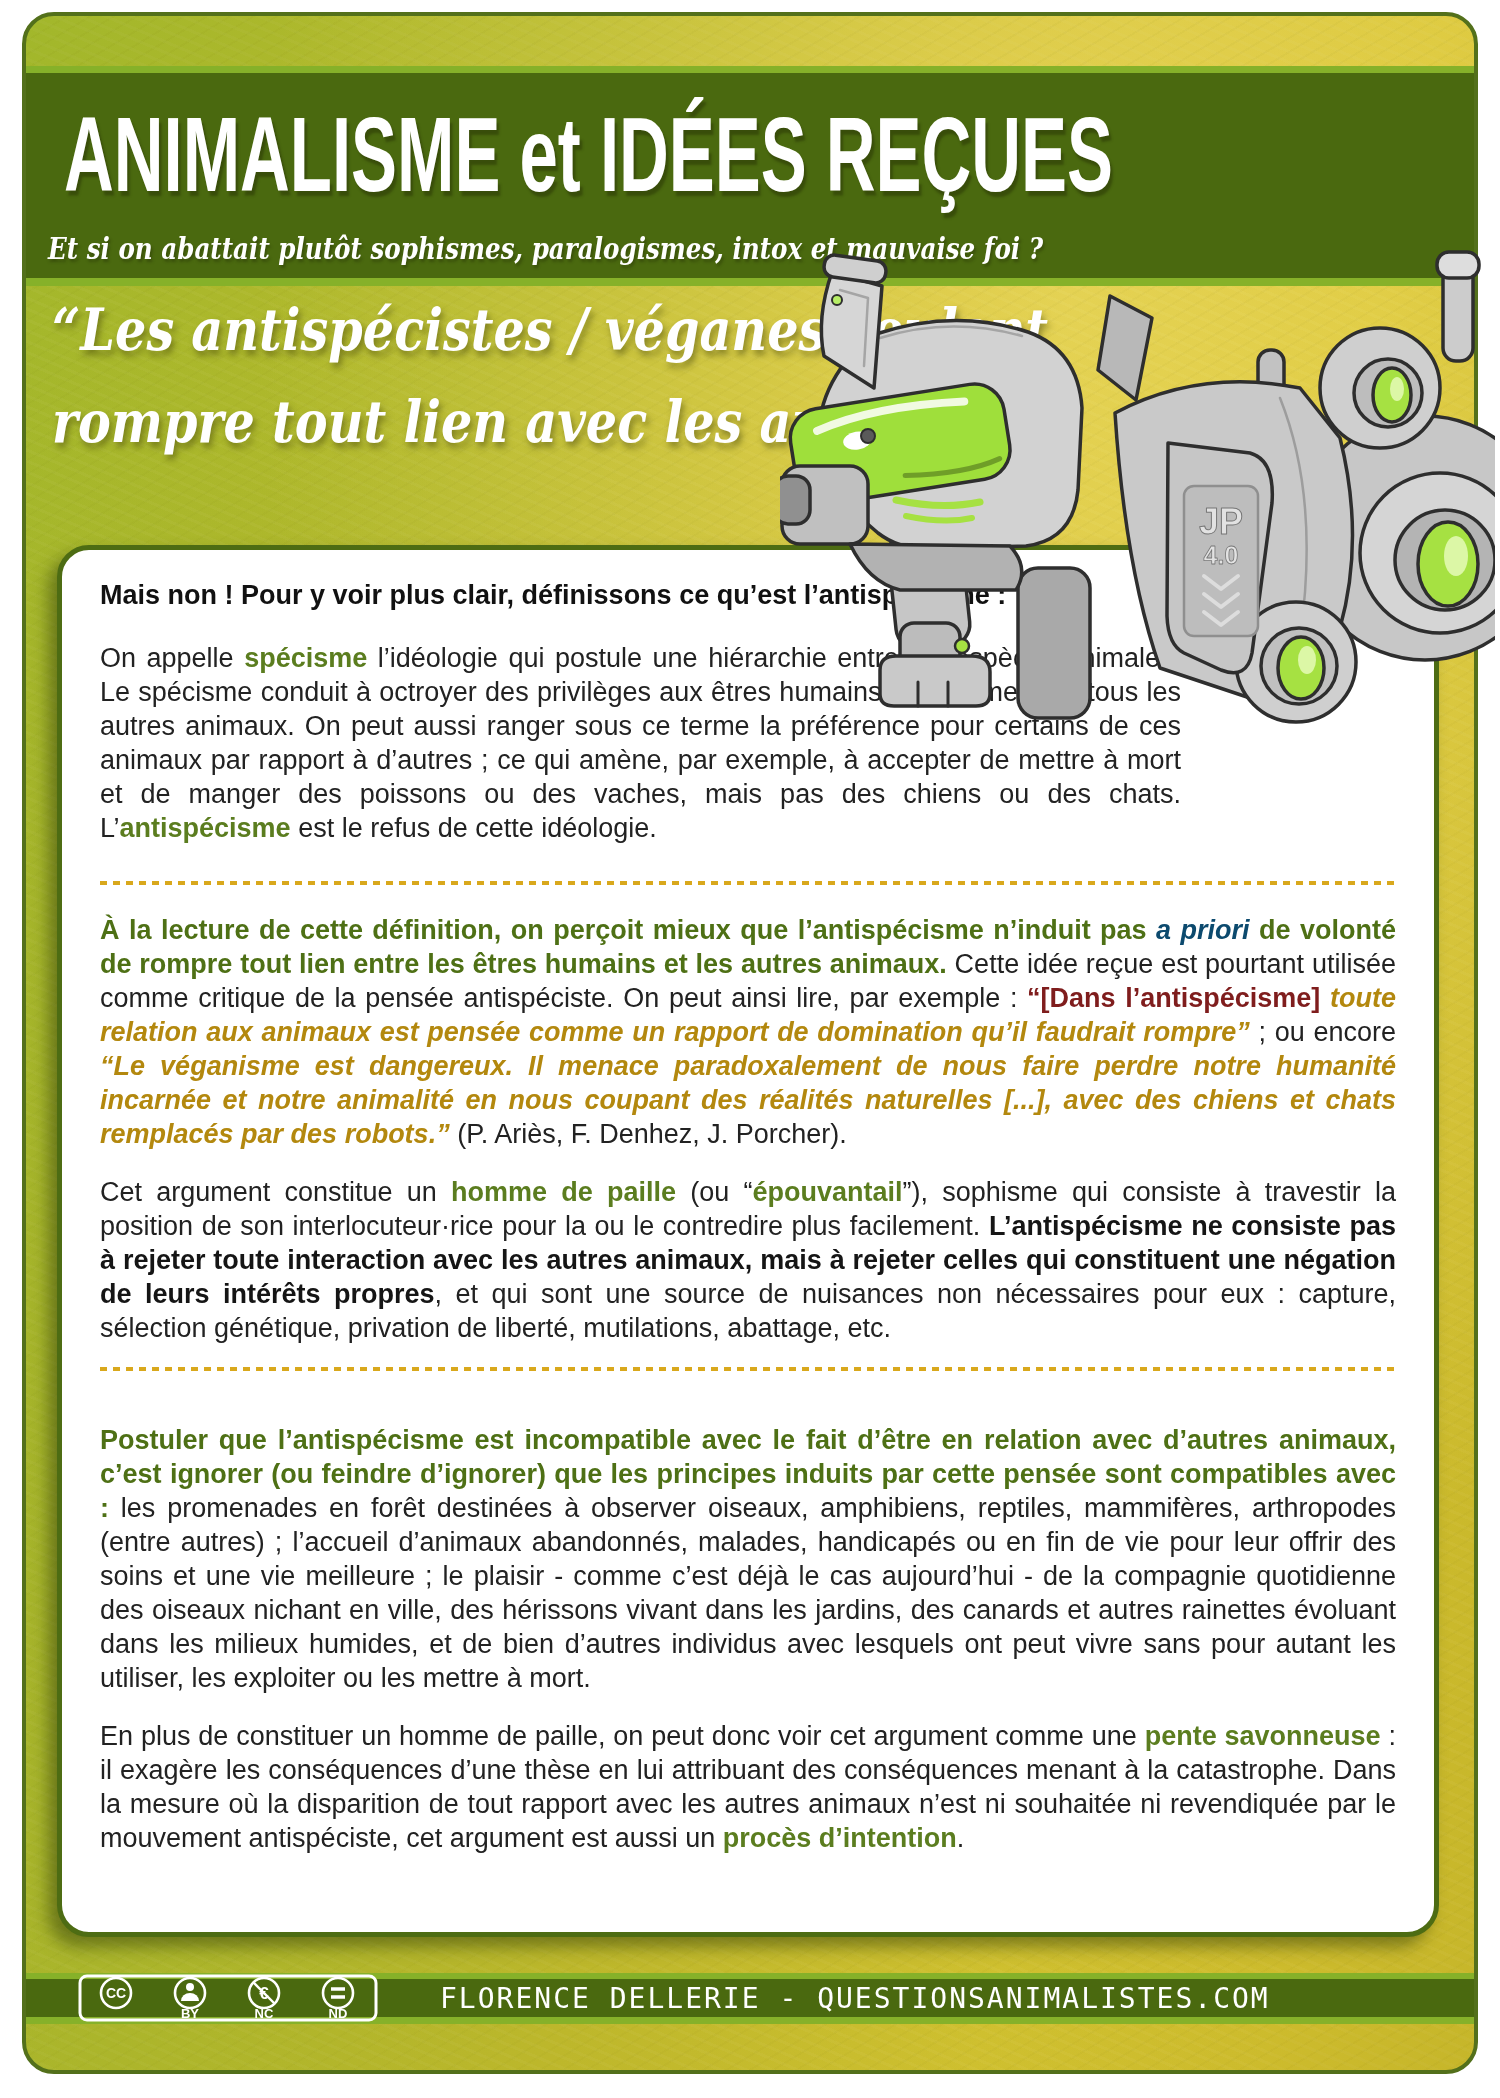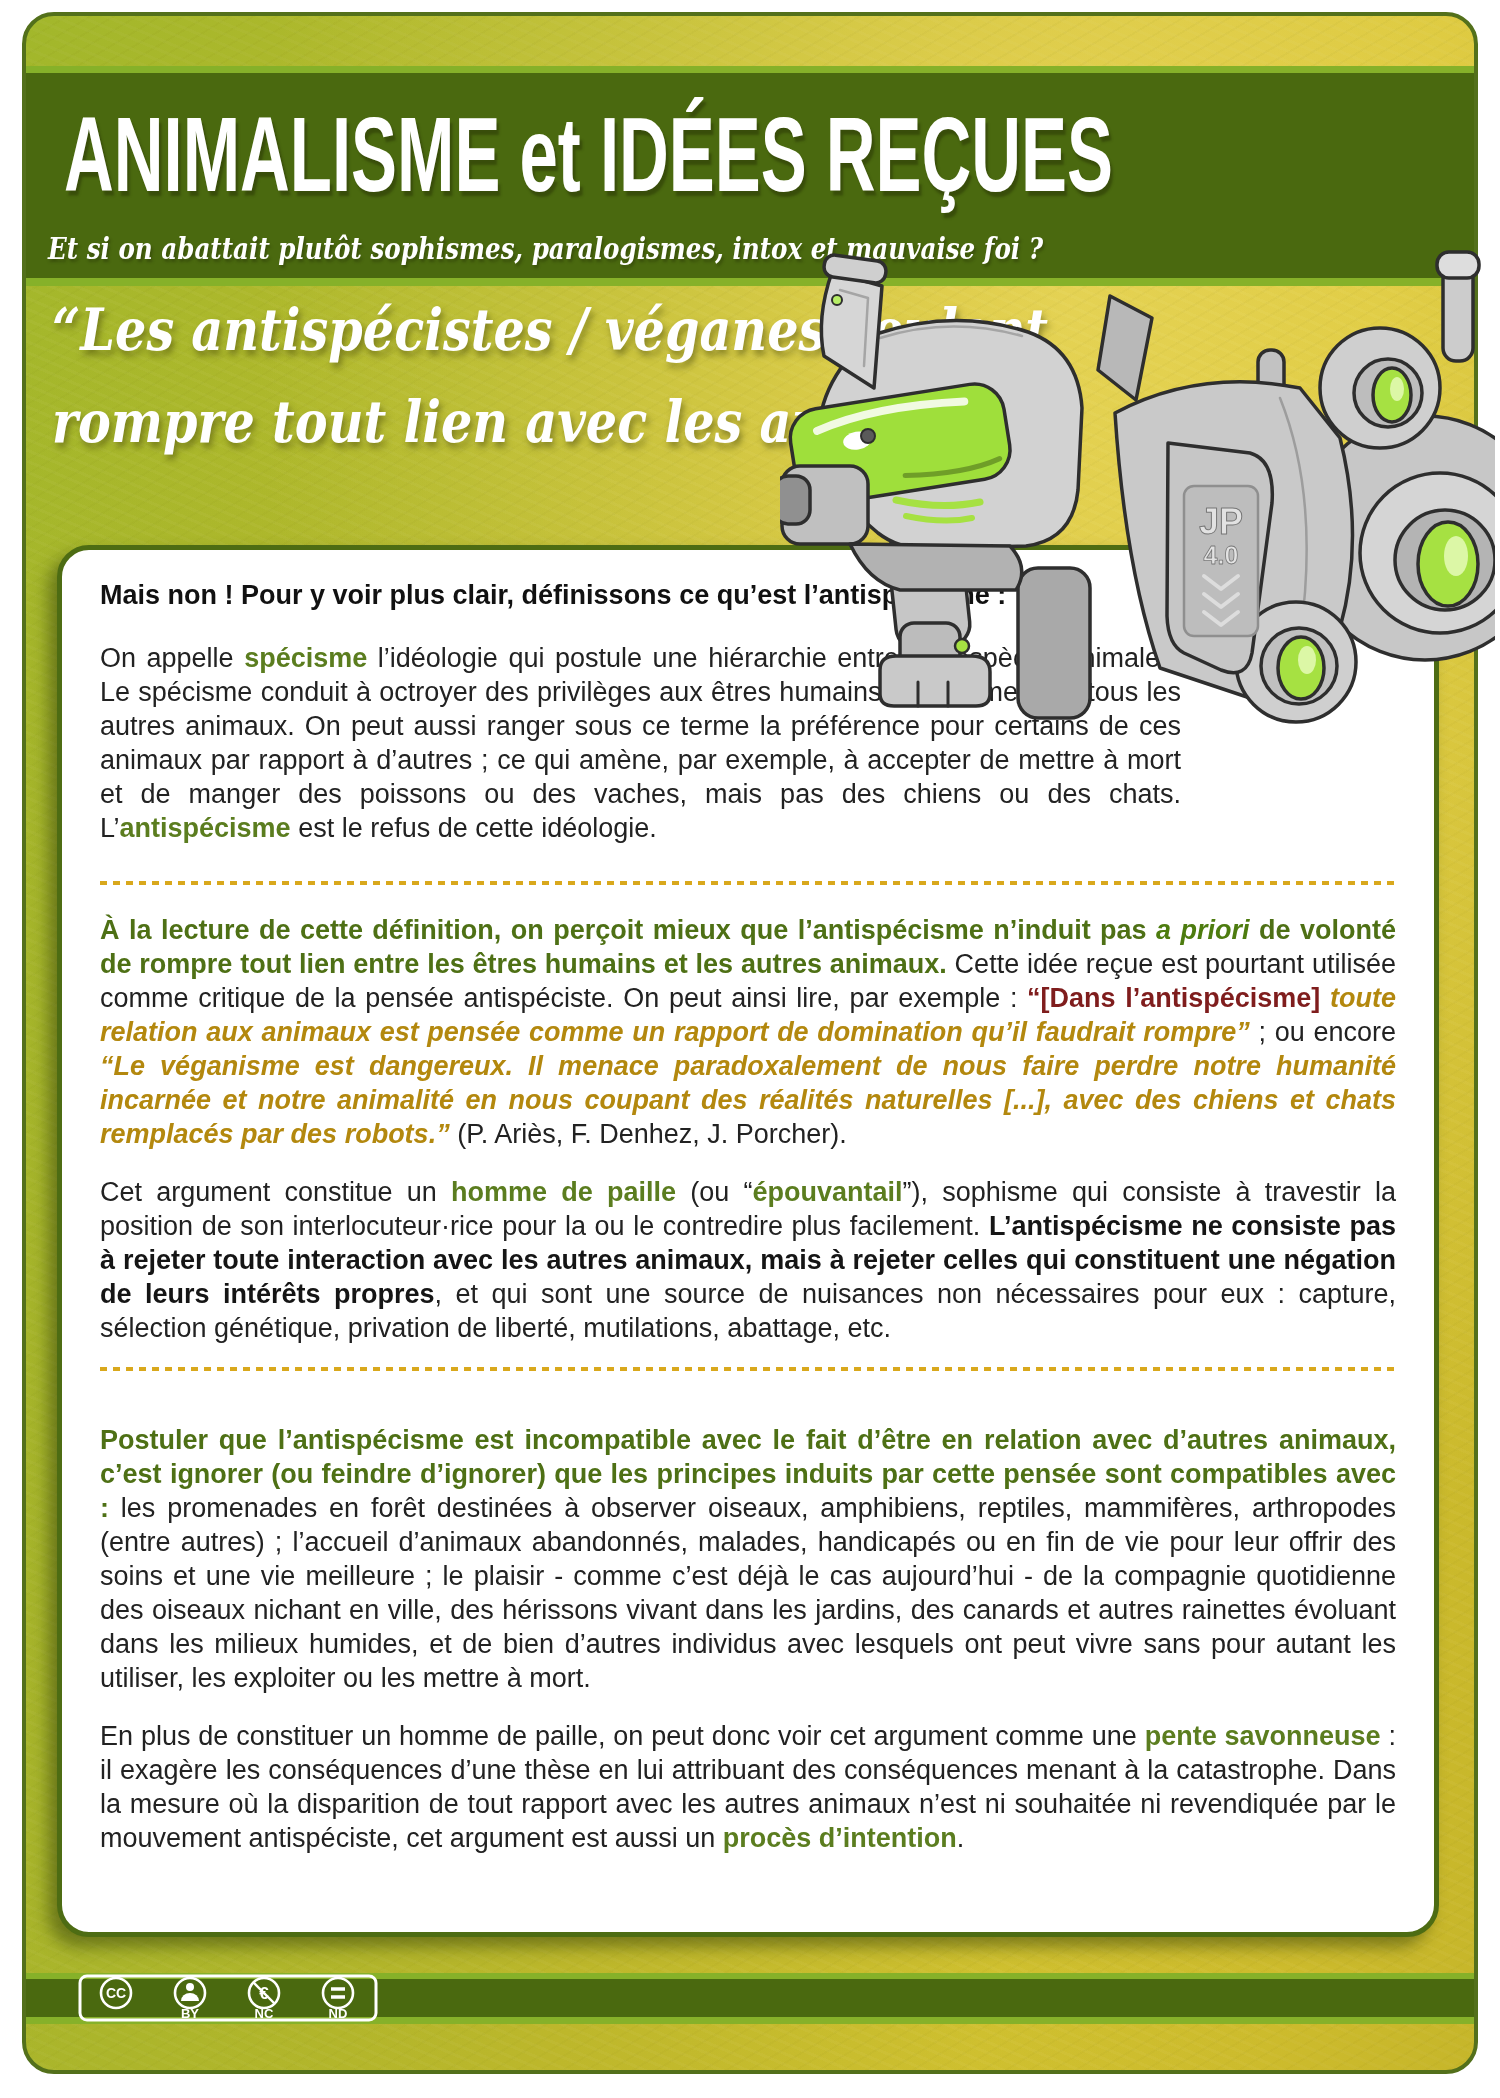--- a/index.html
+++ b/index.html
@@ -53,21 +53,21 @@
   .para.p1{margin-bottom:22px;}
   .para.p3{margin-bottom:22px;}
   .para.p5{margin-bottom:4px;}
   .sep{border:0;height:4px;clear:both;margin:14px 0 28px;
        background:repeating-linear-gradient(90deg,#d9a81c 0 7px,transparent 7px 13px);}
   .sep.big-gap{margin:16px 0 52px;}
   .seg-n{color:#222;}
   .seg-b{font-weight:700;color:#151515;}
   .seg-gb{font-weight:700;color:#5b7d1f;}
   .seg-dgb{font-weight:700;color:#4e7015;}
-  .seg-dgbi{font-weight:700;font-style:italic;color:#4d7c0f;}
+  .seg-dgbi{font-weight:700;font-style:italic;color:#0c4a6e;}
   .seg-go{font-weight:700;color:#7f1d1d;}
   .seg-gi{font-weight:700;font-style:italic;color:#b3880e;}
 
   
   .dog{position:absolute;left:780px;top:238px;width:715px;height:486px;z-index:6;}
 
   
   .footer-bar{position:absolute;left:0;top:1957px;width:100%;height:51px;box-sizing:border-box;
         background:#4a690f;border-top:6px solid #86b129;border-bottom:7px solid #86b129;}
   .cc-badge{position:absolute;left:52px;top:50%;transform:translateY(-50%);}
@@ -115,20 +115,21 @@
         <path d="M 103,27 a 9,8 0 0 1 18,0 z" fill="#ffffff" stroke="none"></path>
         <circle cx="186" cy="19" r="15" fill="none" stroke="#ffffff" stroke-width="2.6"></circle>
         <text x="186" y="25" text-anchor="middle" font-size="17" font-weight="bold" fill="#ffffff">€</text>
         <path d="M 175,8 L 197,30" stroke="#ffffff" stroke-width="2.4"></path>
         <circle cx="260" cy="19" r="15" fill="none" stroke="#ffffff" stroke-width="2.6"></circle>
         <path d="M 253,15 h 14 M 253,23 h 14" stroke="#ffffff" stroke-width="3.4"></path>
         <text x="112" y="44" text-anchor="middle" font-size="13" font-weight="bold" fill="#ffffff">BY</text>
         <text x="186" y="44" text-anchor="middle" font-size="13" font-weight="bold" fill="#ffffff">NC</text>
         <text x="260" y="44" text-anchor="middle" font-size="13" font-weight="bold" fill="#ffffff">ND</text>
       </svg>
+      <div class="credit">FLORENCE DELLERIE - QUESTIONSANIMALISTES.COM</div>
     </div>
   </div>
 
   <svg class="dog" viewBox="0 0 715 486">
     <g stroke="#2e2e2e" stroke-width="3.5" stroke-linejoin="round" stroke-linecap="round">
 
       <rect x="663" y="28" width="30" height="95" rx="13" fill="#cccccc"></rect>
       <rect x="657" y="14" width="42" height="26" rx="12" fill="#dddddd"></rect>
       <rect x="478" y="112" width="26" height="85" rx="12" fill="#c2c2c2"></rect>
 

